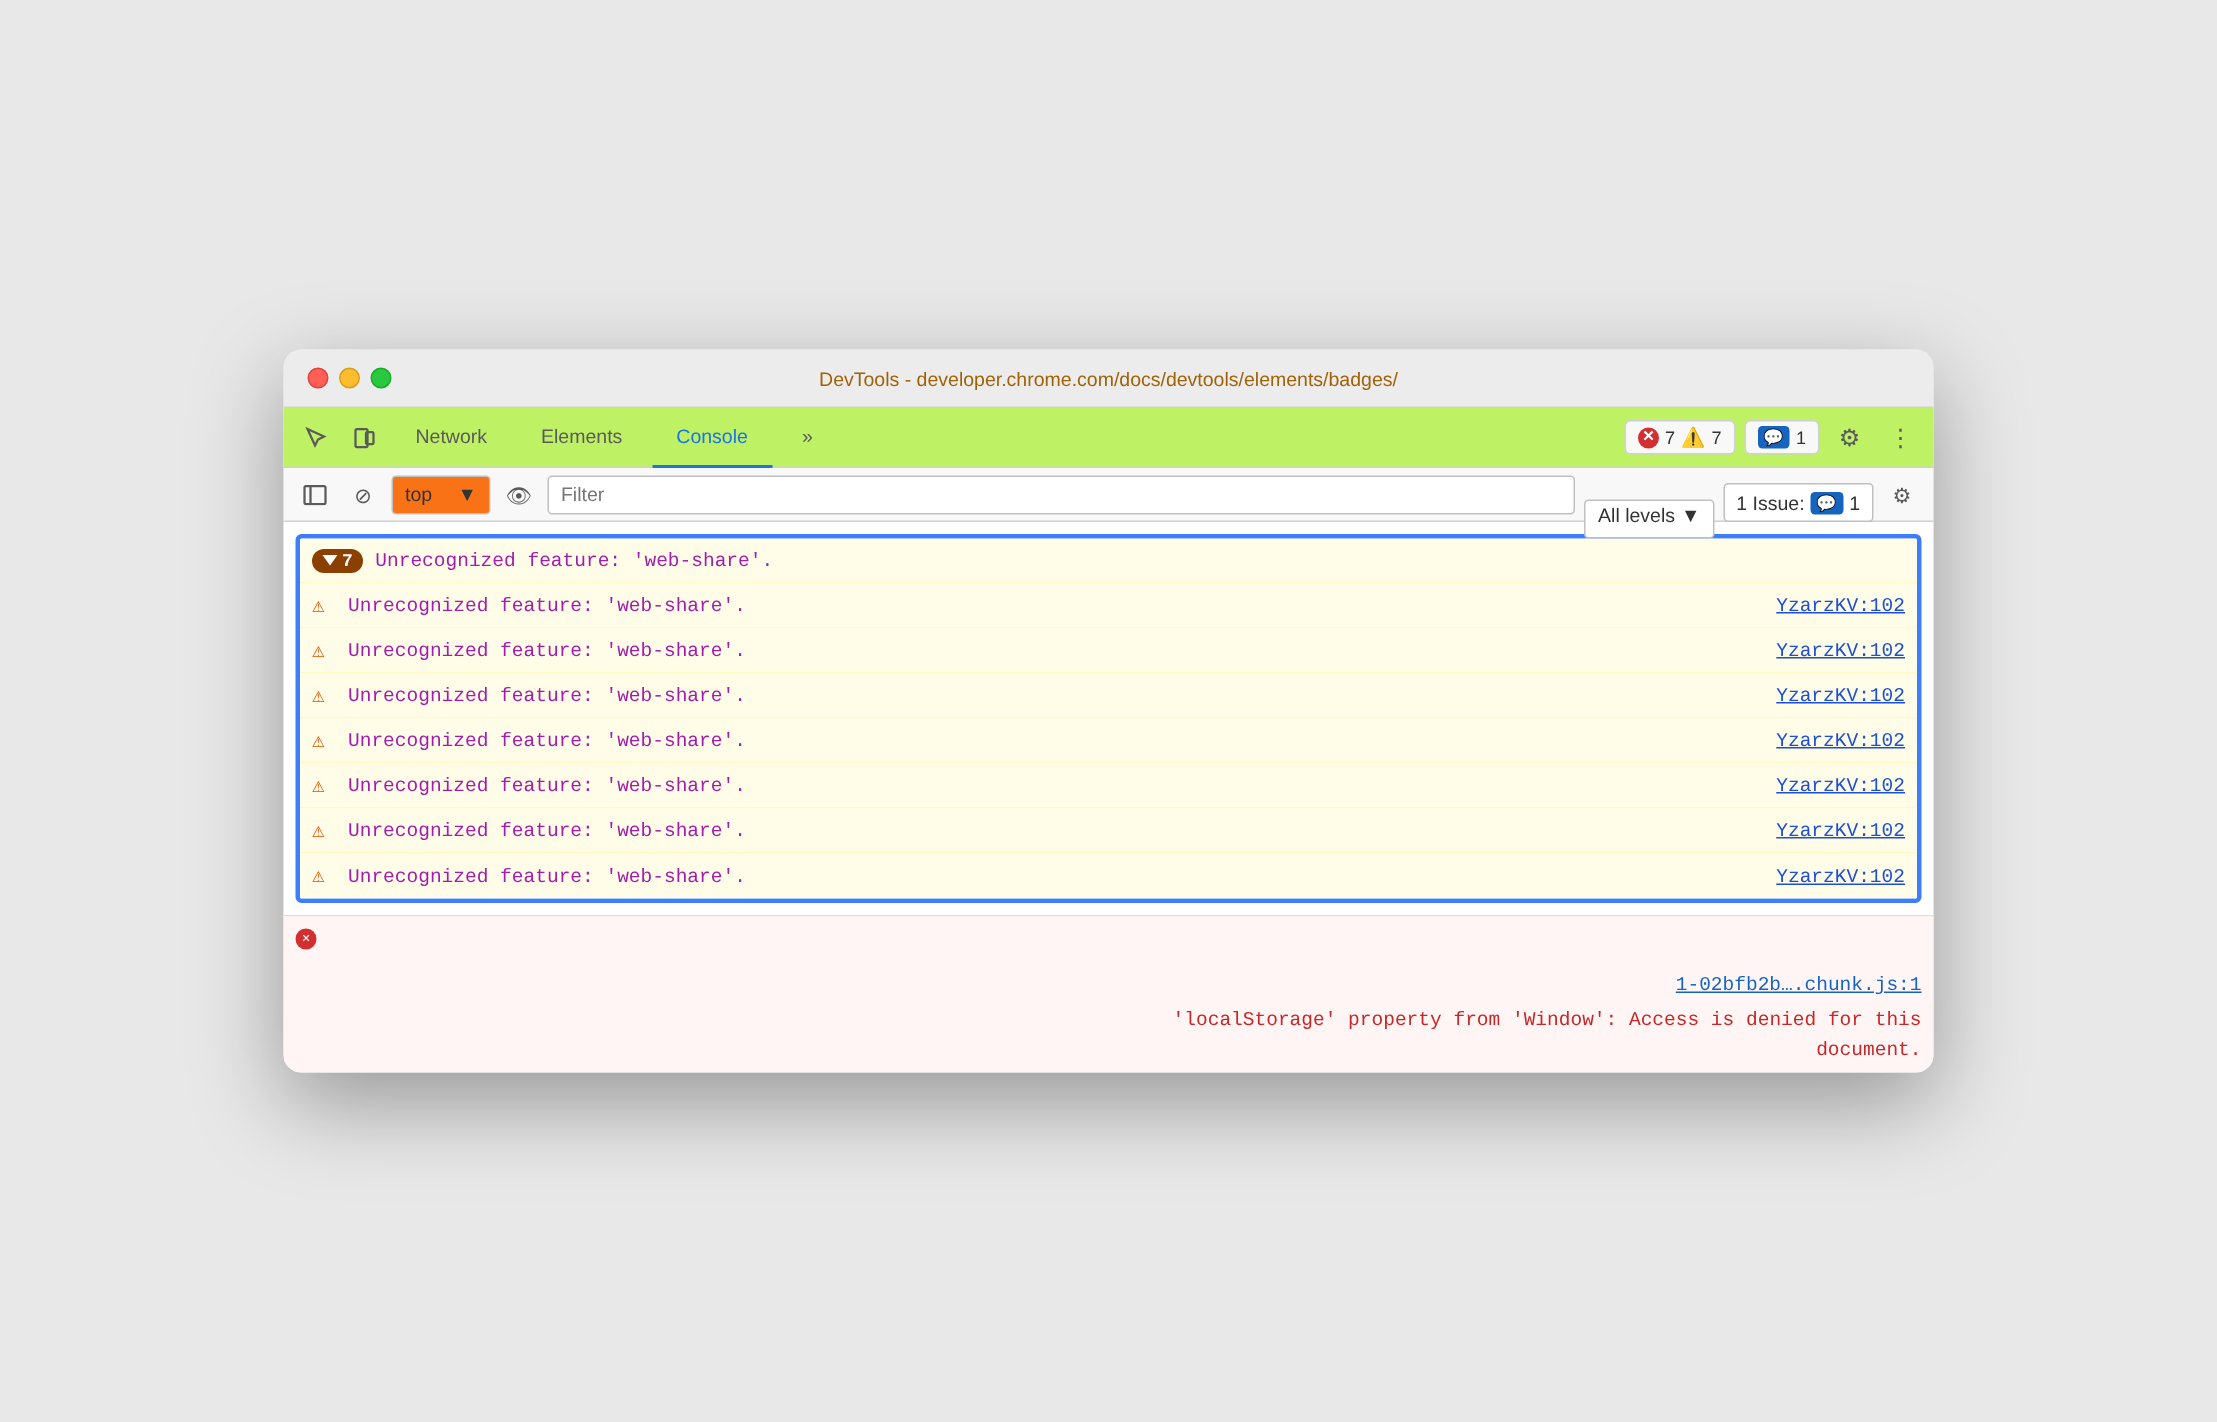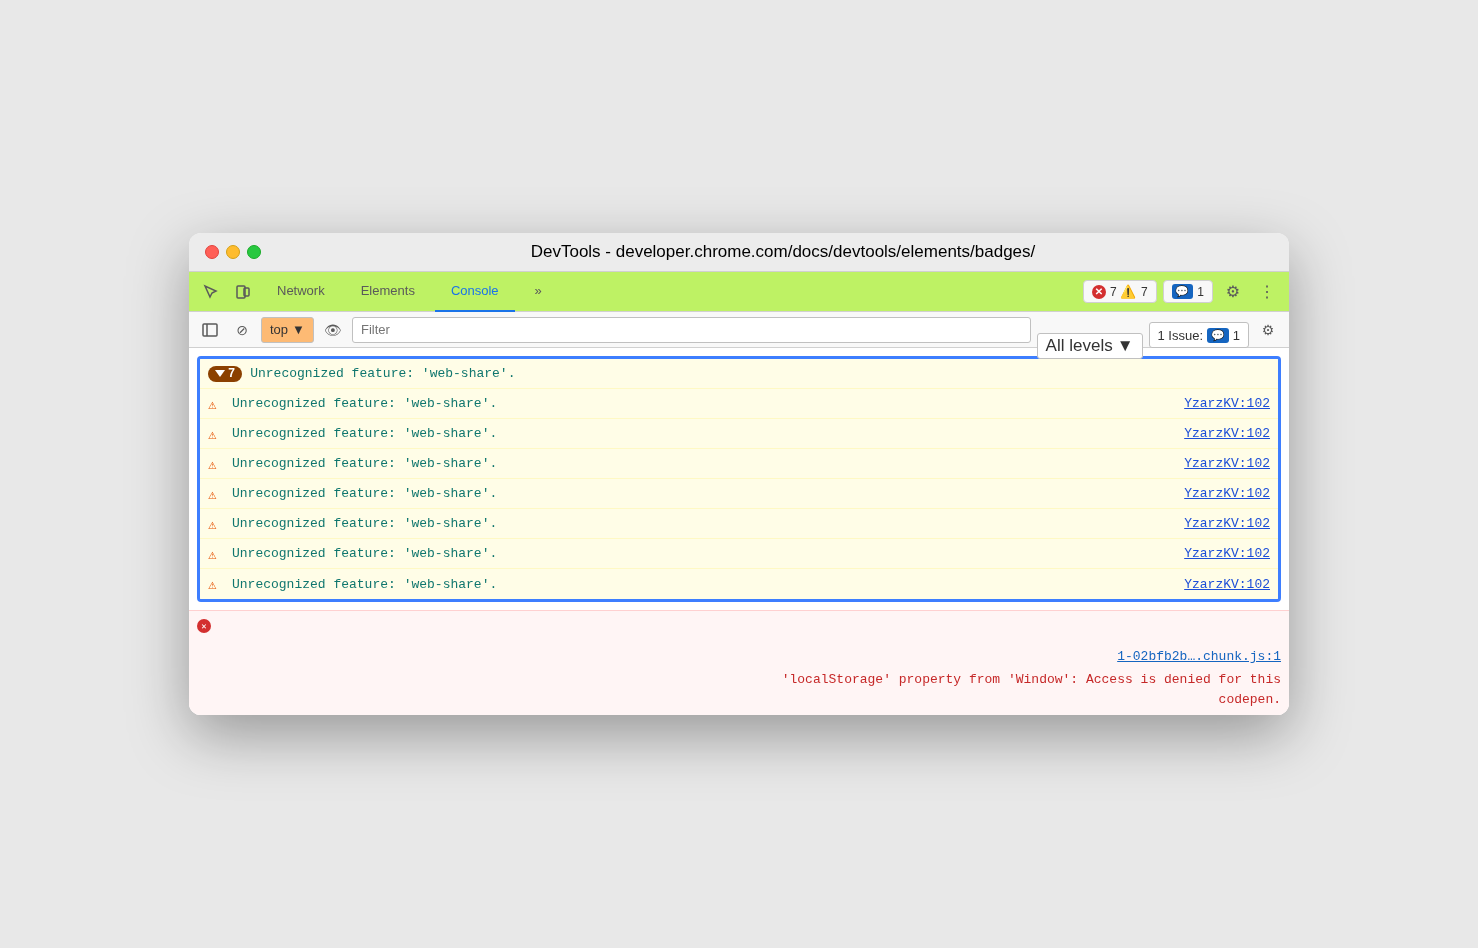--- a/index.html
+++ b/index.html
@@ -43,25 +43,24 @@
       border-radius: 50%;
     }
     .traffic-light.close { background: #ff5f57; border: 1px solid #e0443e; }
     .traffic-light.minimize { background: #febc2e; border: 1px solid #d4a017; }
     .traffic-light.maximize { background: #28c840; border: 1px solid #1aab29; }
 
     .title-bar-title {
       position: absolute;
       left: 50%;
       transform: translateX(-50%);
-      font-size: 17px;
-      color: #000000;
+      font-size: 13px;
+      color: #a16207;
       font-weight: 500;
       white-space: nowrap;
-      margin-left: 44px;
     }
 
     
     .devtools-toolbar {
       background: #bef264;
       border-bottom: 1px solid #d0d0d0;
       display: flex;
       align-items: center;
       padding: 0 8px;
       height: 40px;
@@ -166,48 +165,48 @@
       border: 1px solid transparent;
       background: none;
     }
 
     .top-selector {
       display: flex;
       align-items: center;
       padding: 2px 8px;
       border: 1px solid #c0c0c0;
       border-radius: 3px;
-      background: #fdba74;
-      font-size: 13px;
-      cursor: pointer;
-      gap: 4px;
+      background: #f97316;
+      font-size: 13px;
+      cursor: pointer;
+      gap: 17px;
       height: 26px;
       color: #333;
     }
 
     .filter-input {
       flex: 1;
       height: 26px;
       border: 1px solid #c0c0c0;
       border-radius: 3px;
       padding: 0 8px;
       font-size: 13px;
       background: white;
       color: #000000;
       outline: none;
     }
 
     .levels-btn {
       display: flex;
-      align-items: center;
+      align-items: flex-start;
       padding: 2px 8px;
       border: 1px solid #c0c0c0;
       border-radius: 3px;
       background: white;
-      font-size: 17px;
+      font-size: 13px;
       cursor: pointer;
       gap: 4px;
       height: 26px;
       color: #333;
       white-space: nowrap;
       margin-top: 33px;
     }
 
     .issues-btn {
       display: flex;
@@ -290,21 +289,21 @@
       position: relative;
       flex-shrink: 0;
     }
     .warn-icon::before {
       content: '⚠';
       color: #e65100;
       font-size: 14px;
     }
 
     .warn-text {
-      color: #0f766e;
+      color: #a21caf;
       flex: 1;
     }
 
     .link-ref {
       color: #1d4ed8;
       text-decoration: underline;
       margin-left: auto;
       cursor: pointer;
       flex-shrink: 0;
     }
@@ -532,19 +531,19 @@
       <div class="error-row">
         <div class="error-icon">
           <div class="error-icon-circle">✕</div>
         </div>
         <div class="error-right">
           <span class="error-link">1-02bfb2b….chunk.js:1</span>
         </div>
       </div>
       <div class="error-subtext">
         <span>  'localStorage' property from 'Window': Access is denied for this</span><br>
-        <span>  codepen.</span><br>
+        <span>  document.</span><br>
       </div>
     </div>
 
   </div>
 
 </div>
 
 </body></html>

